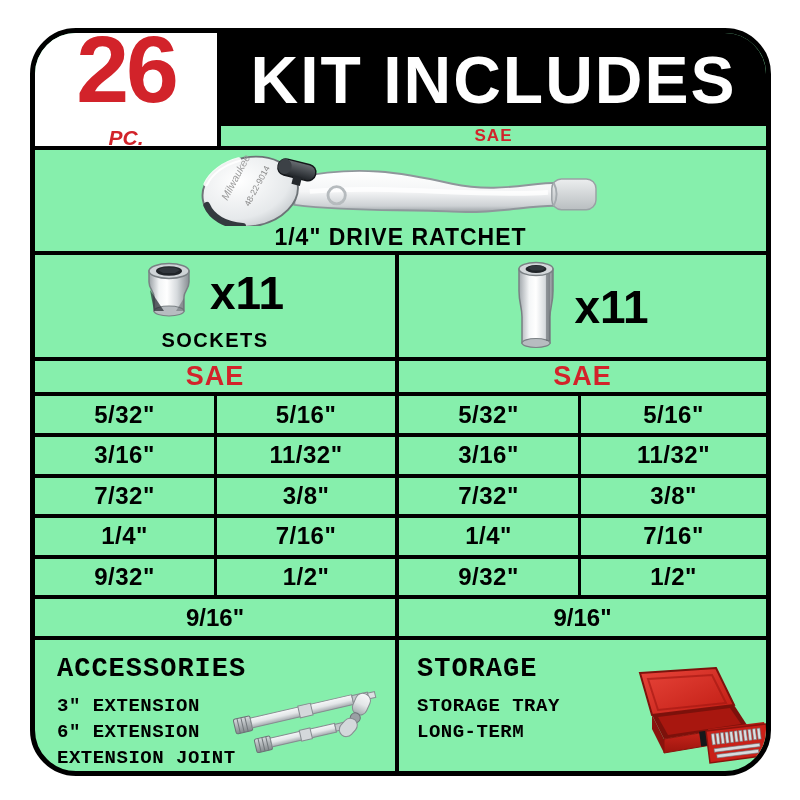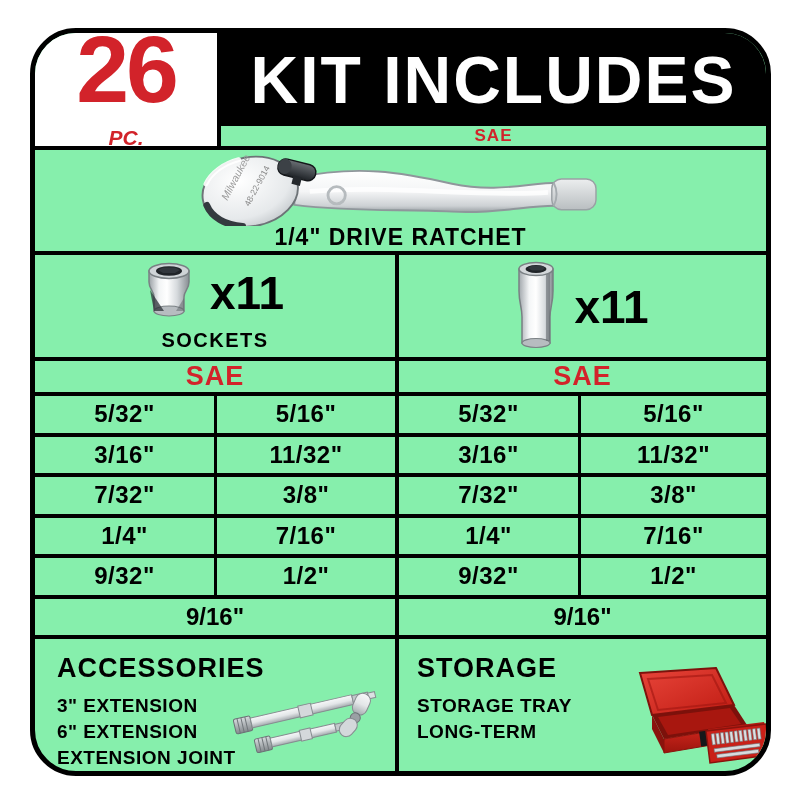--- a/index.html
+++ b/index.html
@@ -47,21 +47,21 @@
   .sr-half-l { width:364px; border-right:4px solid #000; display:flex; }
   .sr-half-r { flex:1; display:flex; }
   .c1 { width:182px; border-right:3px solid #000; }
   .c2 { flex:1; }
   .size-cell { display:flex; align-items:center; justify-content:center; font-size:24px; font-weight:900; letter-spacing:0.5px; }
 
   .row-f { height:43px; border-bottom:4px solid #000; display:flex; }
   .merged-cell { display:flex; align-items:center; justify-content:center; font-size:24px; font-weight:900; }
 
   
-  .row-g { flex:1; display:flex; }
+  .row-g { flex:1; display:flex;font-family:Liberation Mono, monospace; }
   .acc-cell { width:364px; border-right:4px solid #000; position:relative; padding:14px 0 0 22px; overflow:hidden; }
   .sto-cell { flex:1; position:relative; padding:14px 0 12px 18px; overflow:hidden; }
   .bottom-title { font-size:27px; font-weight:900; letter-spacing:1px; margin-bottom:9px; }
   .bottom-line { font-size:19px; font-weight:900; line-height:26px; letter-spacing:0.5px; }
   .ext-art  { position:absolute; right:2px;  bottom:2px; }
   .case-art { position:absolute; right:-4px; bottom:2px; }
 </style>
 </head>
 <body>
 

